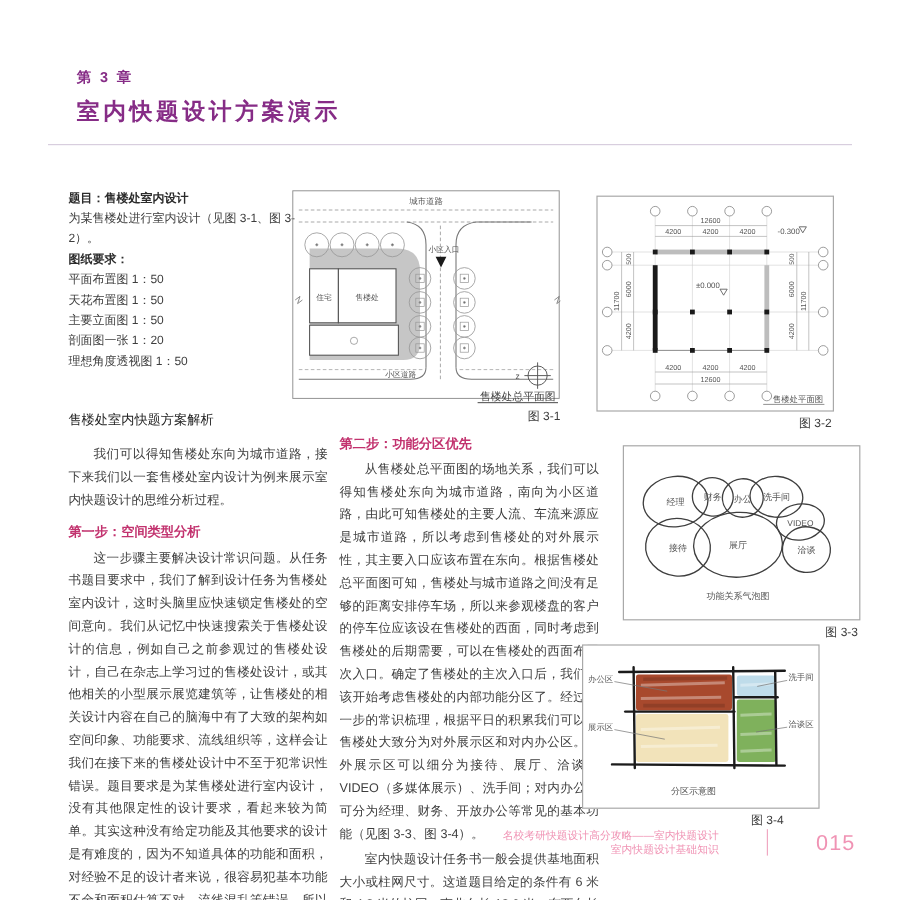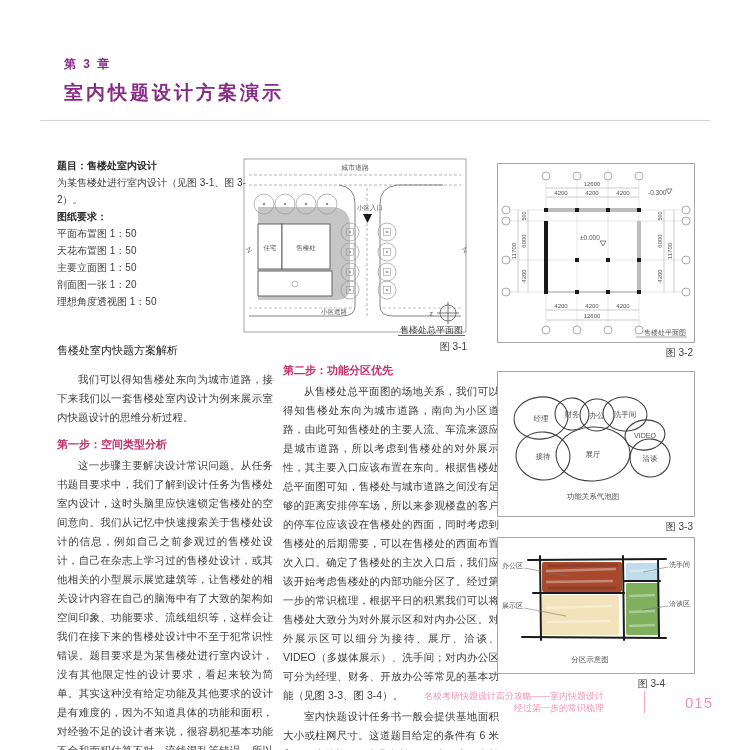--- a/index.html
+++ b/index.html
@@ -21,29 +21,29 @@
   .col1{left:57px;top:341px;}
   .col2{left:283px;top:361px;}
   .sec-head{font-weight:normal;color:#222;font-size:11px;margin-bottom:10px;}
   .step-head{font-weight:bold;color:#c2326e;font-size:11px;margin:8px 0 2px 0;}
   .para{text-indent:2em;margin:0 0 2px 0;}
   
   .figbox{border:1px solid #a9a9a9;background:#fff;}
   .figcap{font-size:10px;color:#3d3d3d;text-align:right;margin-top:3px;}
   .fig1{left:243px;top:158px;width:224px;}
   .fig2{left:497px;top:163px;width:196px;}
-  .fig3{left:497px;top:371px;width:196px;}
-  .fig4{left:497px;top:537px;width:168px;}
+  .fig3{left:519px;top:371px;width:196px;}
+  .fig4{left:485px;top:537px;width:168px;}
   svg{display:block;}
   svg text{font-family:"Liberation Sans","DejaVu Sans",sans-serif;fill:#555;}
   
   .footer{right:37px;top:690px;display:flex;align-items:center;color:#f093b4;gap:33px;}
   .footer-lines{text-align:right;font-size:9px;line-height:12px;}
   .footer-divider{width:1px;height:22px;background:#f0a8c2;margin:0 7px;}
-  .footer-page{font-size:15px;letter-spacing:1px;}
+  .footer-page{font-size:18px;letter-spacing:1px;}
 </style>
 </head>
 <body>
 
 <div class="abs chapter">
   <div class="num">第 3 章</div>
   <div class="title">室内快题设计方案演示</div>
 </div>
 <div class="abs header-rule"></div>
 
@@ -326,17 +326,17 @@
       <text x="171" y="68">洽谈区</text>
     </g>
     <text x="92" y="124" font-size="7.5" text-anchor="middle" fill="#444">分区示意图</text>
   </svg>
   <div class="figcap">图 3-4</div>
 </div>
 
 <div class="abs footer">
   <div class="footer-lines">
     <div>名校考研快题设计高分攻略——室内快题设计</div>
-    <div>经过第一步的常识梳理</div>
+    <div>室内快题设计基础知识</div>
   </div>
   <div class="footer-divider"></div>
   <div class="footer-page">015</div>
 </div>
 
 </body></html>

